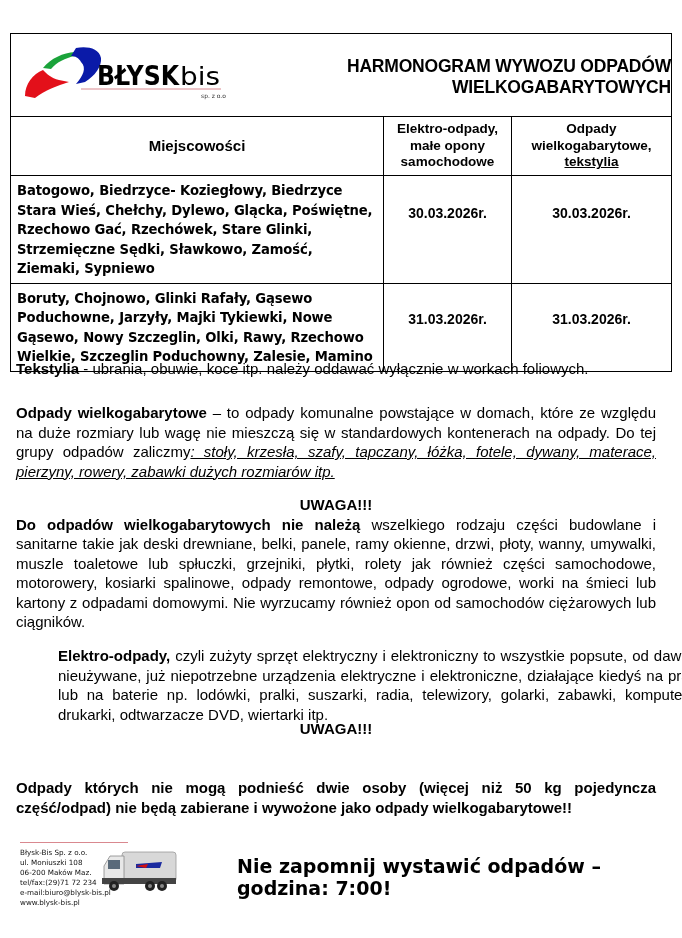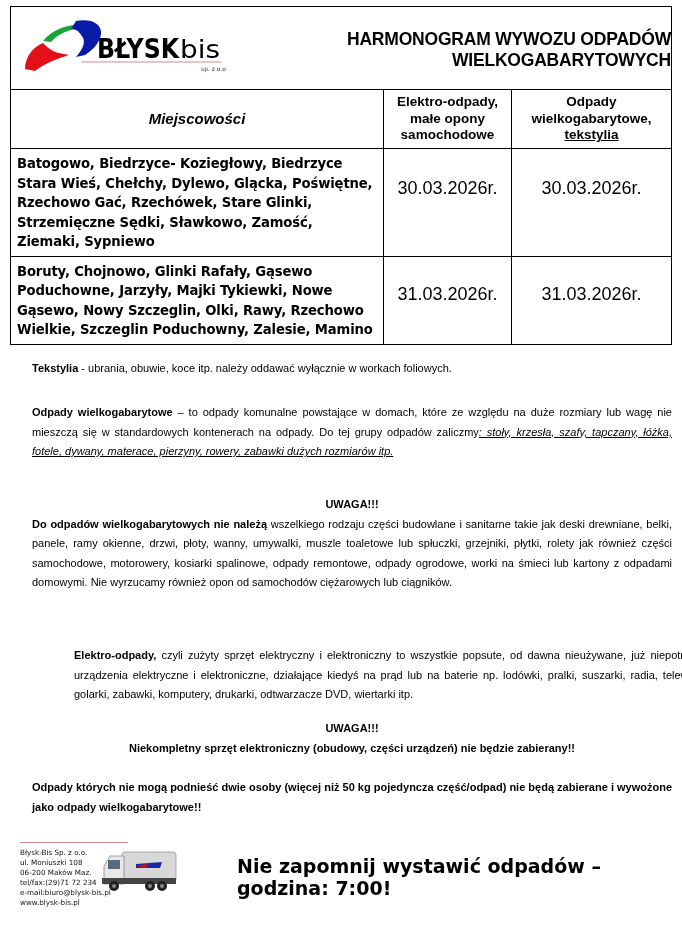--- a/index.html
+++ b/index.html
@@ -1,31 +1,31 @@
 <!DOCTYPE html>
 <html><head>
 <meta charset="utf-8">
 <style>
   html, body { margin: 0; padding: 0; background: #ffffff; }
   body { width: 682px; height: 938px; position: relative; overflow: hidden; color: #000; }
-  .sched { position: absolute; left: 10px; top: 6px; width: 662px; border-collapse: collapse; }
+  .sched { position: absolute; left: 10px; top: 33px; width: 662px; border-collapse: collapse; }
   .sched td { border: 1.5px solid #000; padding: 0; }
   .title-cell { height: 82px; position: relative; }
   .logo { position: absolute; left: 10px; top: 10px; width: 205px; height: 62px; }
   .title { position: absolute; left: 215px; right: 0; top: 22px; text-align: right;
            font-family: "Liberation Sans", sans-serif; font-weight: bold; font-size: 17.5px; line-height: 21px; letter-spacing: -0.2px; }
   .hdr { font-family: "Liberation Sans", sans-serif; font-weight: bold; font-size: 13.5px; text-align: center; line-height: 16.5px; }
-  .hdr-main { height: 58px; font-size: 15px; font-style: italic; }
+  .hdr-main { height: 58px; font-size: 15px; }
   .hdr u { text-decoration: underline; }
   .places { font-family: "DejaVu Sans", sans-serif; font-weight: bold; font-size: 13.2px; line-height: 19.5px; padding: 5px 6px 4px 6px !important; vertical-align: top; letter-spacing: -0.15px; }
-  .date { font-family: "Liberation Sans", sans-serif; font-weight: normal; font-size: 18px; text-align: center; vertical-align: top; }
+  .date { font-family: "Liberation Sans", sans-serif; font-weight: bold; font-size: 14px; text-align: center; vertical-align: top; }
   .date span { display: block; }
   .row1 .date span { padding-top: 29px; }
   .row2 .date span { padding-top: 27px; }
-  .body { position: absolute; left: 32px; width: 640px; font-family: "Liberation Sans", sans-serif; font-size: 11px; line-height: 19.5px; }
+  .body { position: absolute; left: 16px; width: 640px; font-family: "Liberation Sans", sans-serif; font-size: 15px; line-height: 19.5px; }
   .just { text-align: justify; text-align-last: left; }
   .center { text-align: center; font-weight: bold; }
   .ul-it { text-decoration: underline; font-style: italic; }
   .footer-info { position: absolute; left: 20px; top: 848px; font-family: "DejaVu Sans", sans-serif; font-size: 7.2px; line-height: 10px; color: #111; }
   .footer-line { position: absolute; left: 20px; top: 842px; width: 108px; height: 1px; background: #d9888f; }
   .truck { position: absolute; left: 100px; top: 846px; width: 78px; height: 50px; }
   .reminder { position: absolute; left: 237px; top: 855px; font-family: "DejaVu Sans", sans-serif; font-weight: bold; font-size: 19px; }
 </style>
 </head>
 <body>
@@ -95,21 +95,20 @@
   <div class="center">UWAGA!!!</div>
   <div class="just"><b>Do odpadów wielkogabarytowych nie należą</b><span> wszelkiego rodzaju części budowlane i sanitarne takie jak deski drewniane, belki, panele, ramy okienne, drzwi, płoty, wanny, umywalki, muszle toaletowe lub spłuczki, grzejniki, płytki, rolety jak również części samochodowe, motorowery, kosiarki spalinowe, odpady remontowe, odpady ogrodowe, worki na śmieci lub kartony z odpadami domowymi. Nie wyrzucamy również opon od samochodów ciężarowych lub ciągników.</span></div>
 </div>
 
 <div class="body just" style="top:646px;margin-left:42px;">
   <b>Elektro-odpady,</b><span> czyli zużyty sprzęt elektryczny i elektroniczny to wszystkie popsute, od dawna  nieużywane, już niepotrzebne urządzenia elektryczne i elektroniczne, działające kiedyś na prąd lub na baterie np. lodówki, pralki, suszarki, radia, telewizory, golarki, zabawki, komputery, drukarki, odtwarzacze DVD, wiertarki itp.</span>
 </div>
 
 <div class="body" style="top:719px;">
   <div class="center">UWAGA!!!</div>
-  <div class="center" style="padding:0 40px;">Niekompletny sprzęt elektroniczny (obudowy, części urządzeń) nie będzie zabierany!!</div>
 </div>
 
 <div class="body" style="top:778px;">
   <div class="just" style="font-weight:bold;">Odpady których nie mogą podnieść dwie osoby (więcej niż 50 kg pojedyncza część/odpad)  nie będą zabierane i wywożone jako odpady wielkogabarytowe!!</div>
 </div>
 
 <div class="footer-line"></div>
 <div class="footer-info">
   <div>Błysk-Bis Sp. z o.o.</div>
   <div>ul. Moniuszki 108</div>

